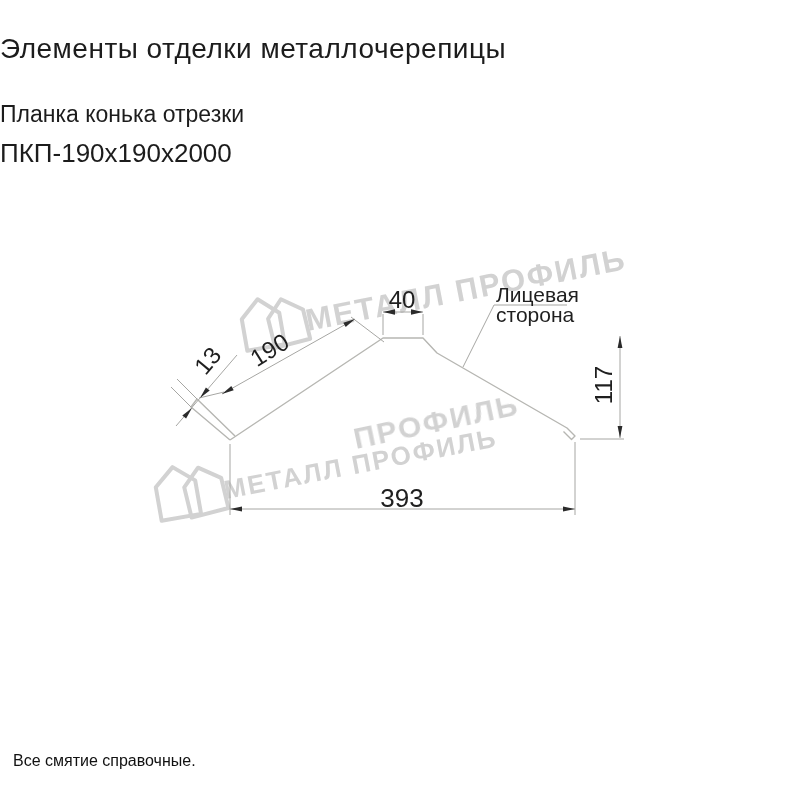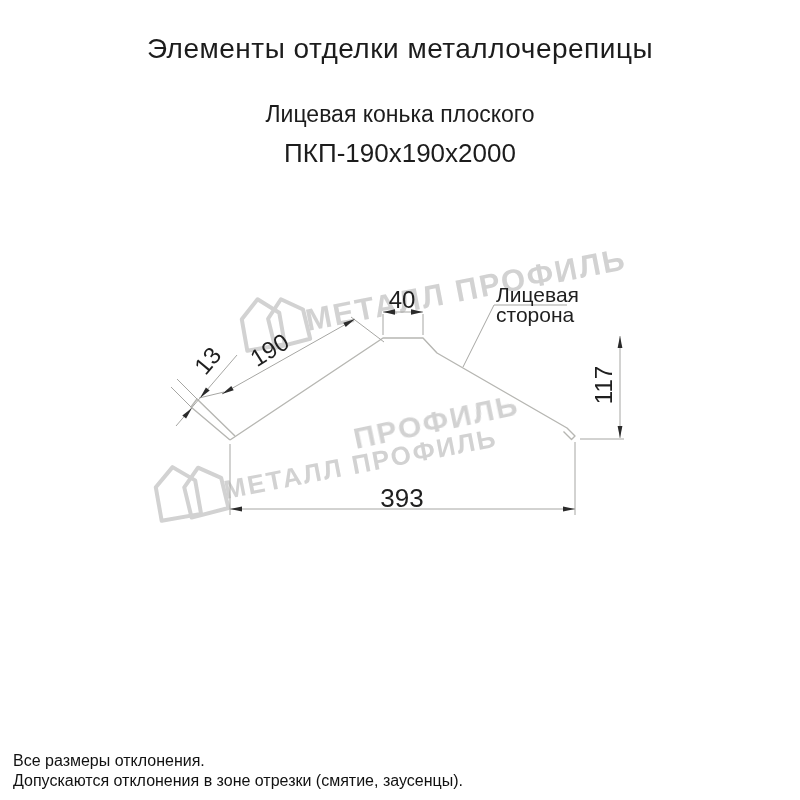--- a/index.html
+++ b/index.html
@@ -1,35 +1,35 @@
 <!DOCTYPE html>
 <html><head>
 <meta charset="utf-8">
 <style>
   html,body{margin:0;padding:0;background:#ffffff;}
   #page{position:relative;width:800px;height:800px;background:#ffffff;overflow:hidden;
         font-family:"Liberation Sans", sans-serif;}
-  .hline{position:absolute;left:0;width:800px;text-align:center;color:#1c1c1c;}
+  .hline{position:absolute;left:0;width:800px;text-align:left;color:#1c1c1c;}
   #title{top:33px;font-size:28px;letter-spacing:0.5px;}
   #subtitle{top:101px;font-size:23px;}
   #pcode{top:138px;font-size:26px;}
   #footer{position:absolute;left:13px;top:751px;font-size:16px;color:#111;line-height:20px;}
   svg{position:absolute;left:0;top:0;}
   .dimtext{fill:#1f1f1f;font-family:"Liberation Sans", sans-serif;font-size:24px;}
   .dimtext-big{fill:#1f1f1f;font-family:"Liberation Sans", sans-serif;font-size:26px;}
   .facetext{fill:#1f1f1f;font-family:"Liberation Sans", sans-serif;font-size:21px;}
   .wmtext{font-family:"Liberation Sans", sans-serif;font-weight:bold;letter-spacing:2px;}
 </style>
 </head>
 <body>
 
 <div id="page">
 
   <div id="title" class="hline">Элементы отделки металлочерепицы</div>
-  <div id="subtitle" class="hline">Лицевая конька плоского</div>
+  <div id="subtitle" class="hline">Планка конька отрезки</div>
   <div id="pcode" class="hline">ПКП-190х190х2000</div>
 
   <svg width="800" height="800" viewBox="0 0 800 800">
 
     <g opacity="0.85">
 
       <g transform="translate(236,298) rotate(-10)" fill="none" stroke-width="4" stroke-linejoin="round" stroke="#cacaca">
         <path d="M2,22 L2,54 L40,54 L40,22 L21,5 Z"></path>
         <path d="M28,26 L30,56 L66,53 L64,23 L44,9 Z"></path>
       </g>
@@ -93,17 +93,16 @@
     <text class="dimtext" transform="translate(274,357) rotate(-32)" text-anchor="middle">190</text>
     <text class="dimtext" transform="translate(214,366) rotate(-50)" text-anchor="middle">13</text>
     <text class="dimtext" transform="translate(612,385) rotate(-90)" text-anchor="middle">117</text>
     <text class="dimtext-big" x="402" y="507" text-anchor="middle">393</text>
 
     <text class="facetext" x="496" y="302">Лицевая</text>
     <text class="facetext" x="496" y="322">сторона</text>
   </svg>
 
   <div id="footer">
-    <div>Все размеры отклонения.</div>
-    <div>Допускаются отклонения в зоне отрезки (смятие, заусенцы).</div>
+    <div>Все смятие справочные.</div>
   </div>
 
 </div>
 
 </body></html>

